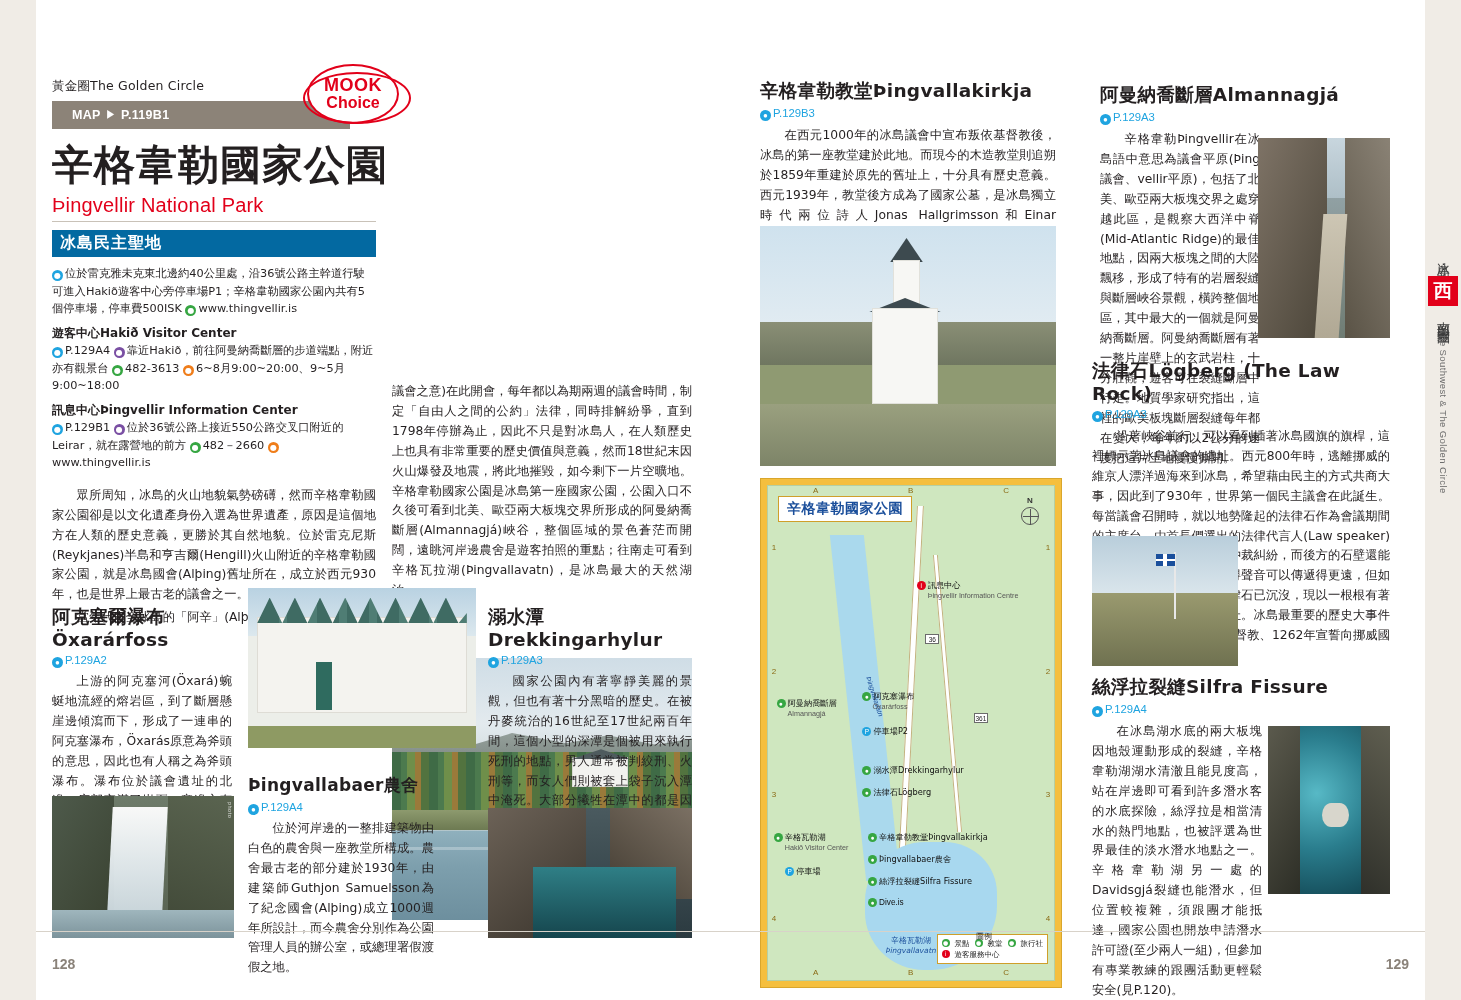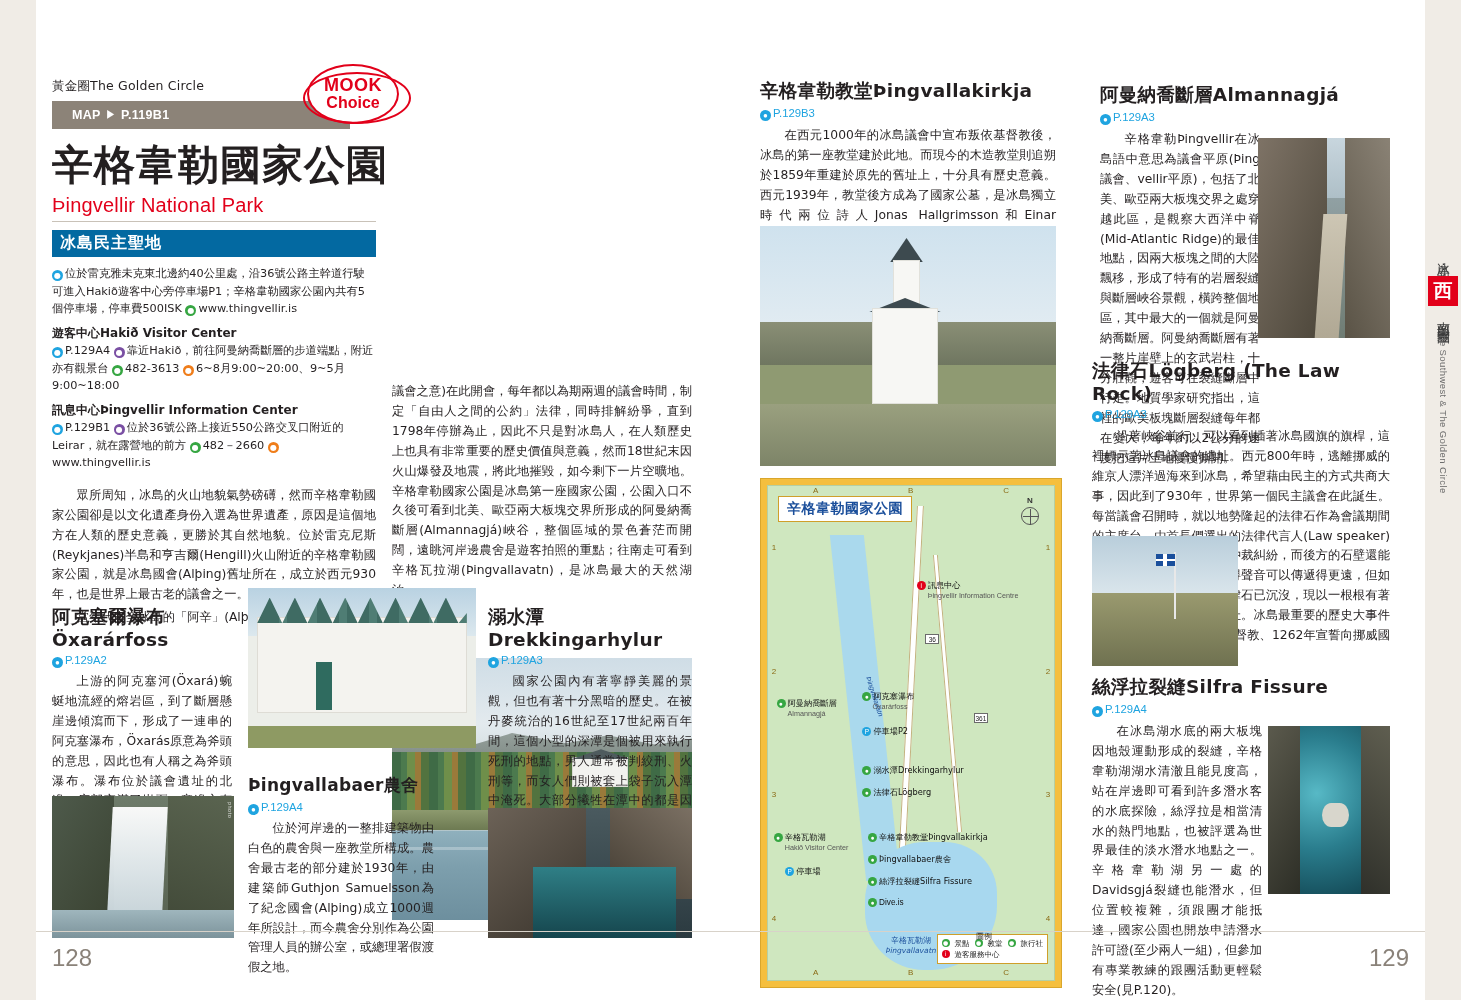--- a/index.html
+++ b/index.html
@@ -73,21 +73,21 @@
   .sec h3 { font-size:18.5px; font-weight:bold; margin:0 0 4px 0; letter-spacing:.3px; }
   .sec .ref { font-size:11.3px; color:#1fa4e0; margin-bottom:4px; }
   .sec p { margin:0; }
 
   
   .R { position:absolute; left:760px; top:78px; width:630px; height:850px; }
   .R h3 { font-size:18.5px; font-weight:bold; margin:0 0 4px 0; letter-spacing:.3px; }
   .R .ref { font-size:11.3px; color:#1fa4e0; margin-bottom:5px; }
 
   
-  .folio { position:absolute; bottom:28px; font-size:24px; color:#8a8279; font-weight:normal; }
+  .folio { position:absolute; bottom:28px; font-size:14px; color:#8a8279; font-weight:bold; }
   .folio.l { left:52px; }
   .folio.r { right:52px; }
   .footrule { position:absolute; left:36px; right:36px; bottom:68px; border-bottom:1px solid #d8d2c9; }
 
   
   .sidetab {
     position:absolute; right:0px; top:252px; width:36px; height:330px;
     display:flex; flex-direction:column; align-items:center;
   }
   .sidetab .cn-v { writing-mode:vertical-rl; font-size:13px; color:#3b3b3b; letter-spacing:2px; margin-bottom:5px;}

